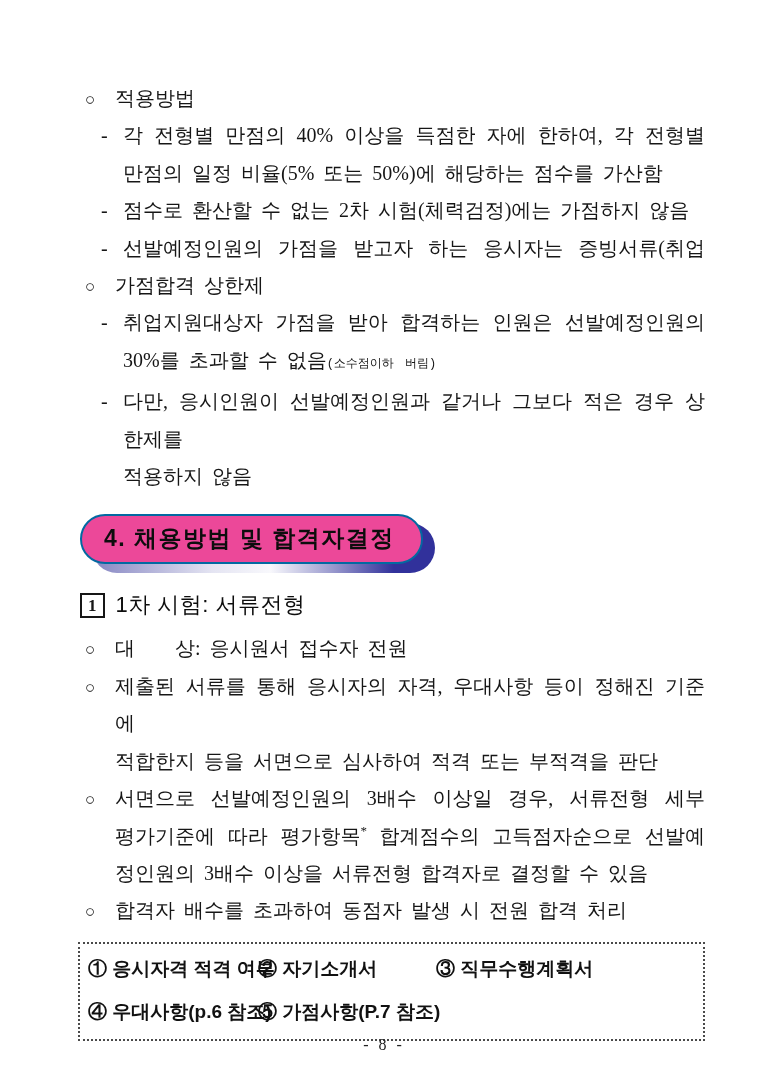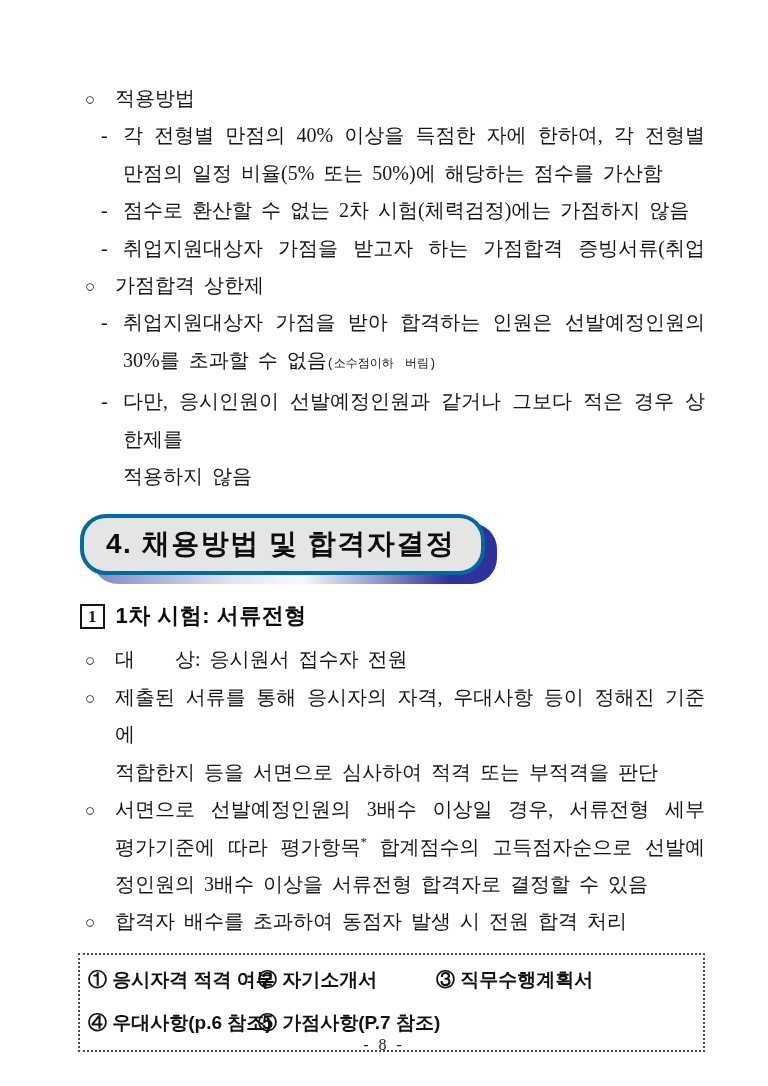--- a/index.html
+++ b/index.html
@@ -25,33 +25,33 @@
   
   .hdr-wrap{position:relative;display:inline-block;margin:19px 0 0 -5px;}
   .hdr-shadow{
     position:absolute;left:12px;top:9px;width:100%;height:100%;
     border-radius:26px;
     background:linear-gradient(to right,
       #8585c2 0%, #e4e4f2 35%, #f8f8fc 52%, #9a9ace 70%,
       var(--shadow-blue,#31319b) 88%, var(--shadow-blue,#31319b) 100%);
   }
   .hdr-box{
-    position:relative;background:#e5e5e5;border:4px solid #0369a1;border-radius:26px;
+    position:relative;background:#ec4899;border:2px solid #0369a1;border-radius:26px;
     padding:7px 26px 8px 22px;
     font-family:"Liberation Sans", sans-serif;font-weight:bold;
-    font-size:28px;letter-spacing:1.5px;color:#0d0d0d;white-space:nowrap;
+    font-size:23px;letter-spacing:1.5px;color:#0d0d0d;white-space:nowrap;
   }
   
   .subsection{display:flex;align-items:center;gap:11px;margin:26px 0 0 -5px;}
   .box-num{
     border:2px solid #161616;padding:0 6px;line-height:21px;
     font-family:"Liberation Serif", serif;font-weight:bold;font-size:17px;
   }
   .sub-title{
-    font-family:"Liberation Sans", sans-serif;font-weight:bold;
+    font-family:"Liberation Sans", sans-serif;font-weight:normal;
     font-size:22px;letter-spacing:0.5px;color:#0d0d0d;
   }
   #body-list{margin-top:10px;}
   
   .eval-table{
     margin:12px 0 0 -7px;width:627px;box-sizing:border-box;
     border:2px dotted #4a4a4a;background:#fff;
     font-family:"Liberation Sans", sans-serif;font-weight:bold;color:#111;
   }
   .eval-title{
@@ -83,21 +83,21 @@
         <span class="marker">-</span>
         <div class="line fill"><span>각 전형별 만점의 40% 이상을 득점한 자에 한하여, 각 전형별</span></div>
         <div class="line"><span>만점의 일정 비율(5% 또는 50%)에 해당하는 점수를 가산함</span></div>
       </div>
       <div class="item lv1">
         <span class="marker">-</span>
         <div class="line"><span>점수로 환산할 수 없는 2차 시험(체력검정)에는 가점하지 않음</span></div>
       </div>
       <div class="item lv1">
         <span class="marker">-</span>
-        <div class="line fill"><span>취업지원대상자 가점을 받고자 하는 가점합격 증빙서류(취업</span></div>
+        <div class="line fill"><span>선발예정인원의 가점을 받고자 하는 응시자는 증빙서류(취업</span></div>
       </div>
       <div class="item lv0">
         <span class="marker">○</span>
         <div class="line"><span>가점합격 상한제</span></div>
       </div>
       <div class="item lv1">
         <span class="marker">-</span>
         <div class="line fill"><span>취업지원대상자 가점을 받아 합격하는 인원은 선발예정인원의</span></div>
         <div class="line"><span>30%를 초과할 수 없음</span><span class="small">(소수점이하 버림)</span></div>
       </div>

